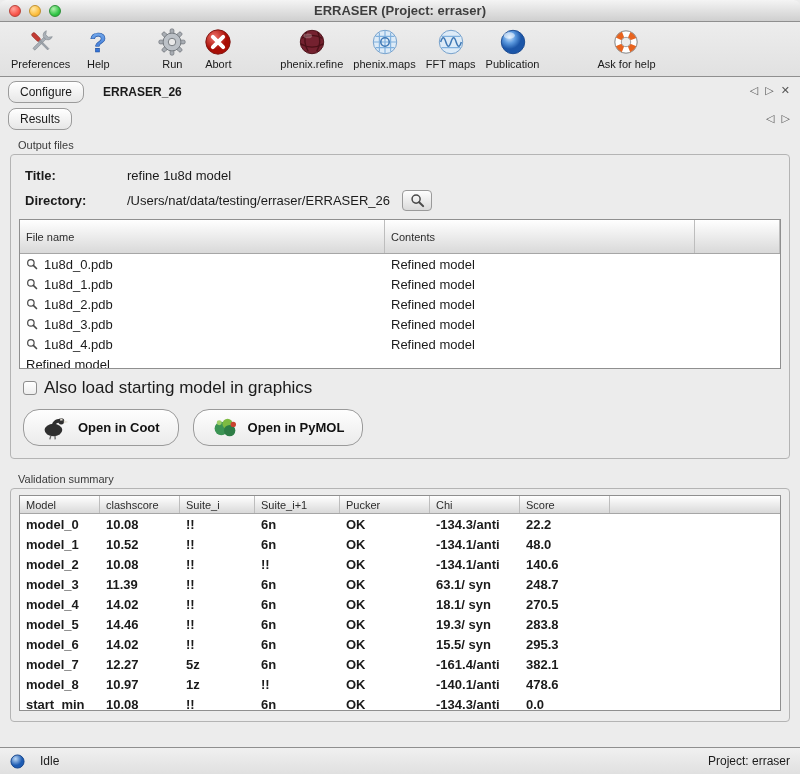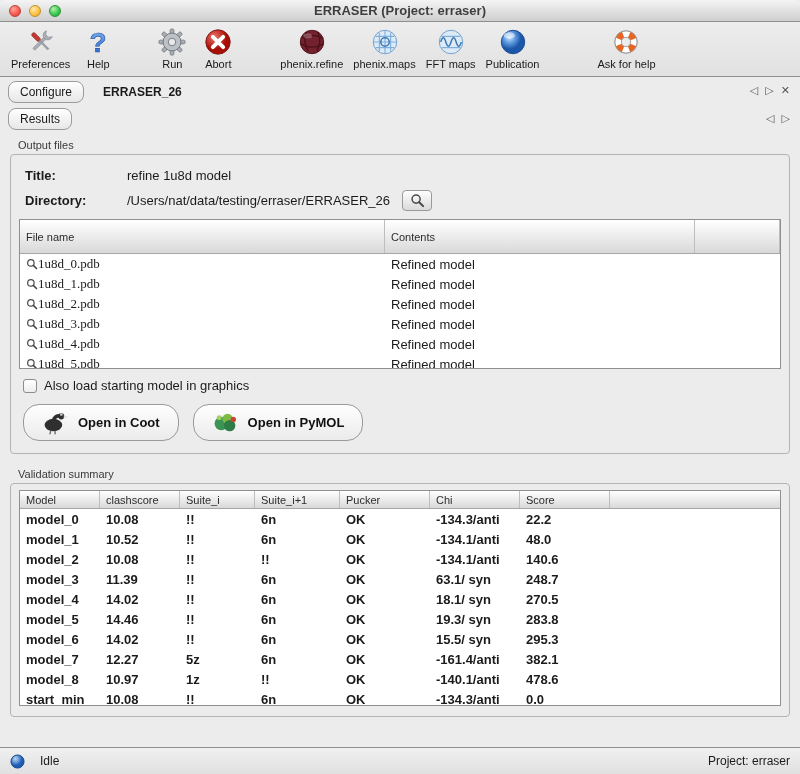--- a/index.html
+++ b/index.html
@@ -88,25 +88,25 @@
   .ftable { border: 1px solid #8f8f8f; background: #fff; height: 150px; overflow: hidden; margin-top: 8px; }
   .fhead {
     display: flex; height: 34px; align-items: stretch;
     background: linear-gradient(#ffffff, #d9d9d9);
     border-bottom: 1px solid #a6a6a6;
     font-size: 11px; color: #2c2c2c;
   }
   .fh { display: flex; align-items: center; padding-left: 6px; border-right: 1px solid #bdbdbd; }
   .fc-name { width: 365px; } .fc-cont { width: 310px; } .fc-fill { flex: 1; }
   .frow { display: flex; height: 20px; align-items: center; font-size: 13px; }
-  .frow .fc-name { display: flex; align-items: center; gap: 0; padding-left: 6px; font-family: Liberation Serif, serif; }
+  .frow .fc-name { display: flex; align-items: center; gap: 6px; padding-left: 6px; }
   .frow .fc-cont { padding-left: 6px; }
   .mag { display: inline-flex; }
 
-  .checkrow { display: flex; align-items: center; gap: 7px; margin: 9px 0 0 4px; font-size: 13px; }
+  .checkrow { display: flex; align-items: center; gap: 7px; margin: 9px 0 0 4px; font-size: 17px; }
   .checkbox {
     width: 14px; height: 14px;
     border: 1px solid #8d8d8d; border-radius: 3px;
     background: linear-gradient(#ffffff, #ededed);
   }
 
   .btnrow { display: flex; gap: 14px; margin: 11px 0 2px 4px; }
   .bigbtn {
     display: flex; align-items: center; gap: 9px;
     height: 37px; padding: 12px 18px;
@@ -384,29 +384,20 @@
                   <circle cx="6.5" cy="6.5" r="4.3" fill="none" stroke="#4a4a4a" stroke-width="1.6"></circle>
                   <line x1="9.8" y1="9.8" x2="14" y2="14" stroke="#4a4a4a" stroke-width="2.2" stroke-linecap="round"></line>
                 </svg>
               </span>
               <span>1u8d_4.pdb</span>
             </div>
             <div class="fc-cont">Refined model</div>
             <div class="fc-fill"></div>
           </div>
           <div class="frow">
-            <div class="fc-name">
-              <span class="mag">
-                <svg width="12" height="12" viewBox="0 0 16 16">
-                  <circle cx="6.5" cy="6.5" r="4.3" fill="none" stroke="#4a4a4a" stroke-width="1.6"></circle>
-                  <line x1="9.8" y1="9.8" x2="14" y2="14" stroke="#4a4a4a" stroke-width="2.2" stroke-linecap="round"></line>
-                </svg>
-              </span>
-              <span>1u8d_5.pdb</span>
-            </div>
             <div class="fc-cont">Refined model</div>
             <div class="fc-fill"></div>
           </div>
           <div class="frow">
             <div class="fc-name">
               <span class="mag">
                 <svg width="12" height="12" viewBox="0 0 16 16">
                   <circle cx="6.5" cy="6.5" r="4.3" fill="none" stroke="#4a4a4a" stroke-width="1.6"></circle>
                   <line x1="9.8" y1="9.8" x2="14" y2="14" stroke="#4a4a4a" stroke-width="2.2" stroke-linecap="round"></line>
                 </svg>

